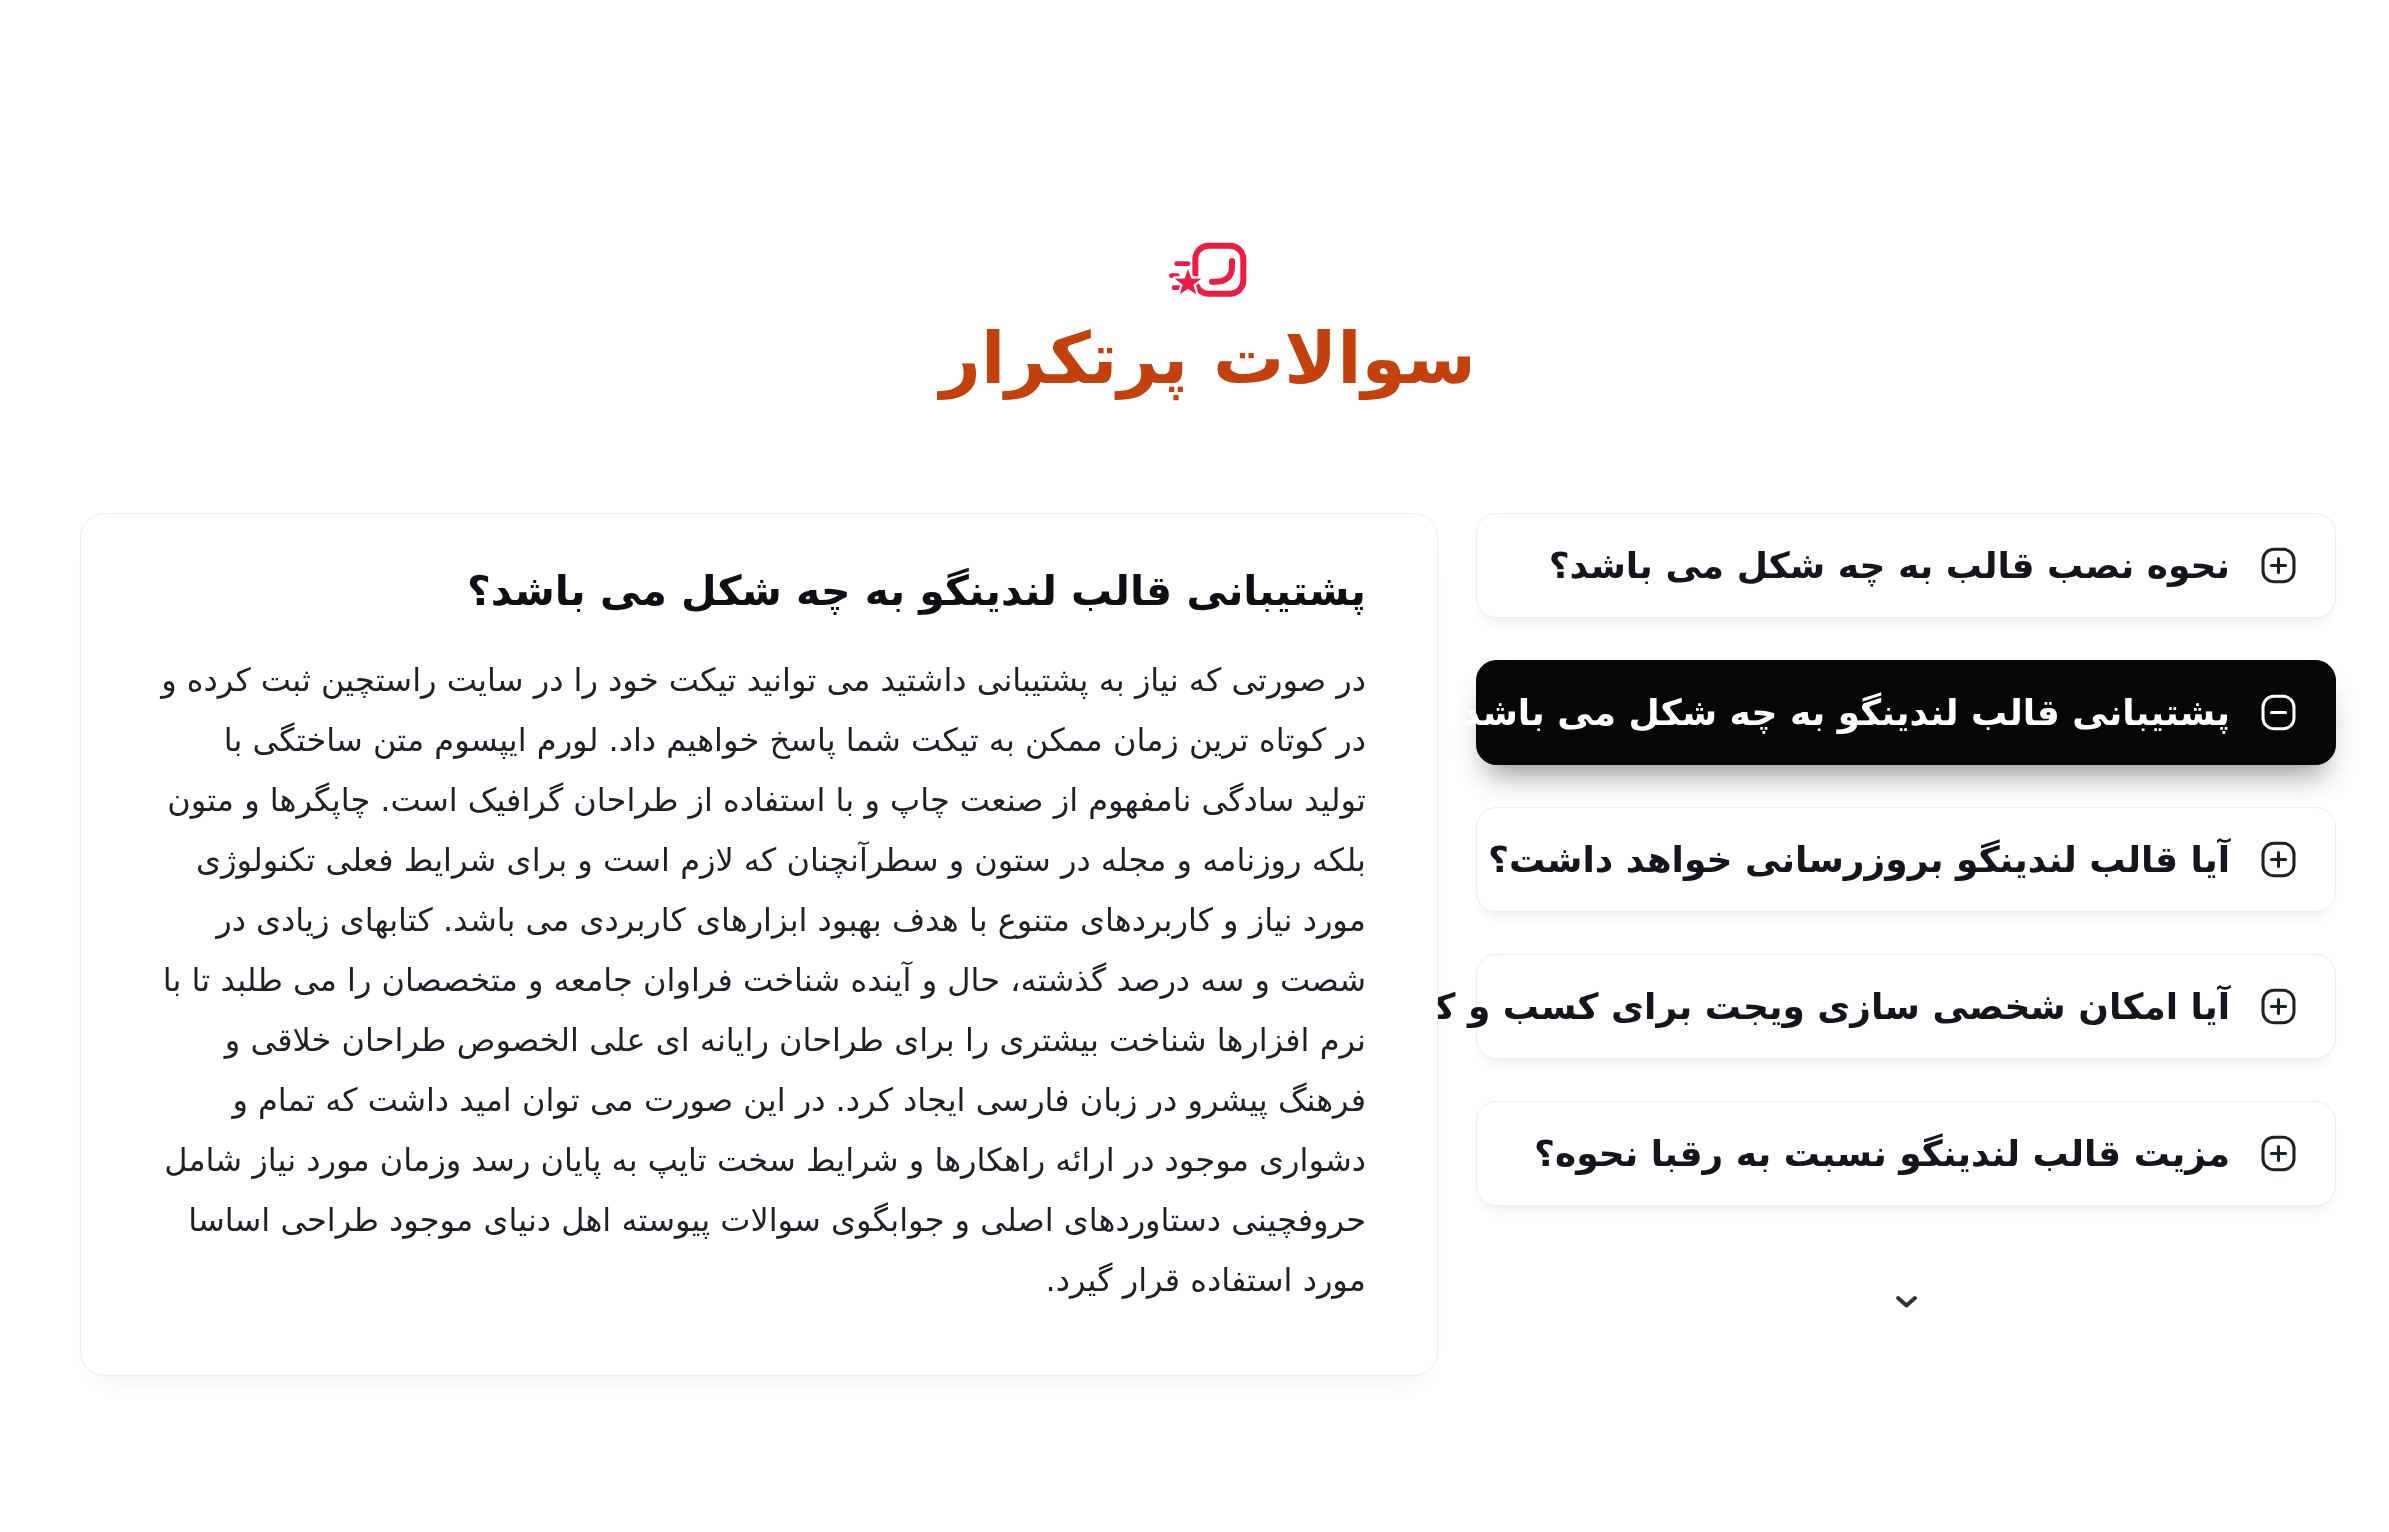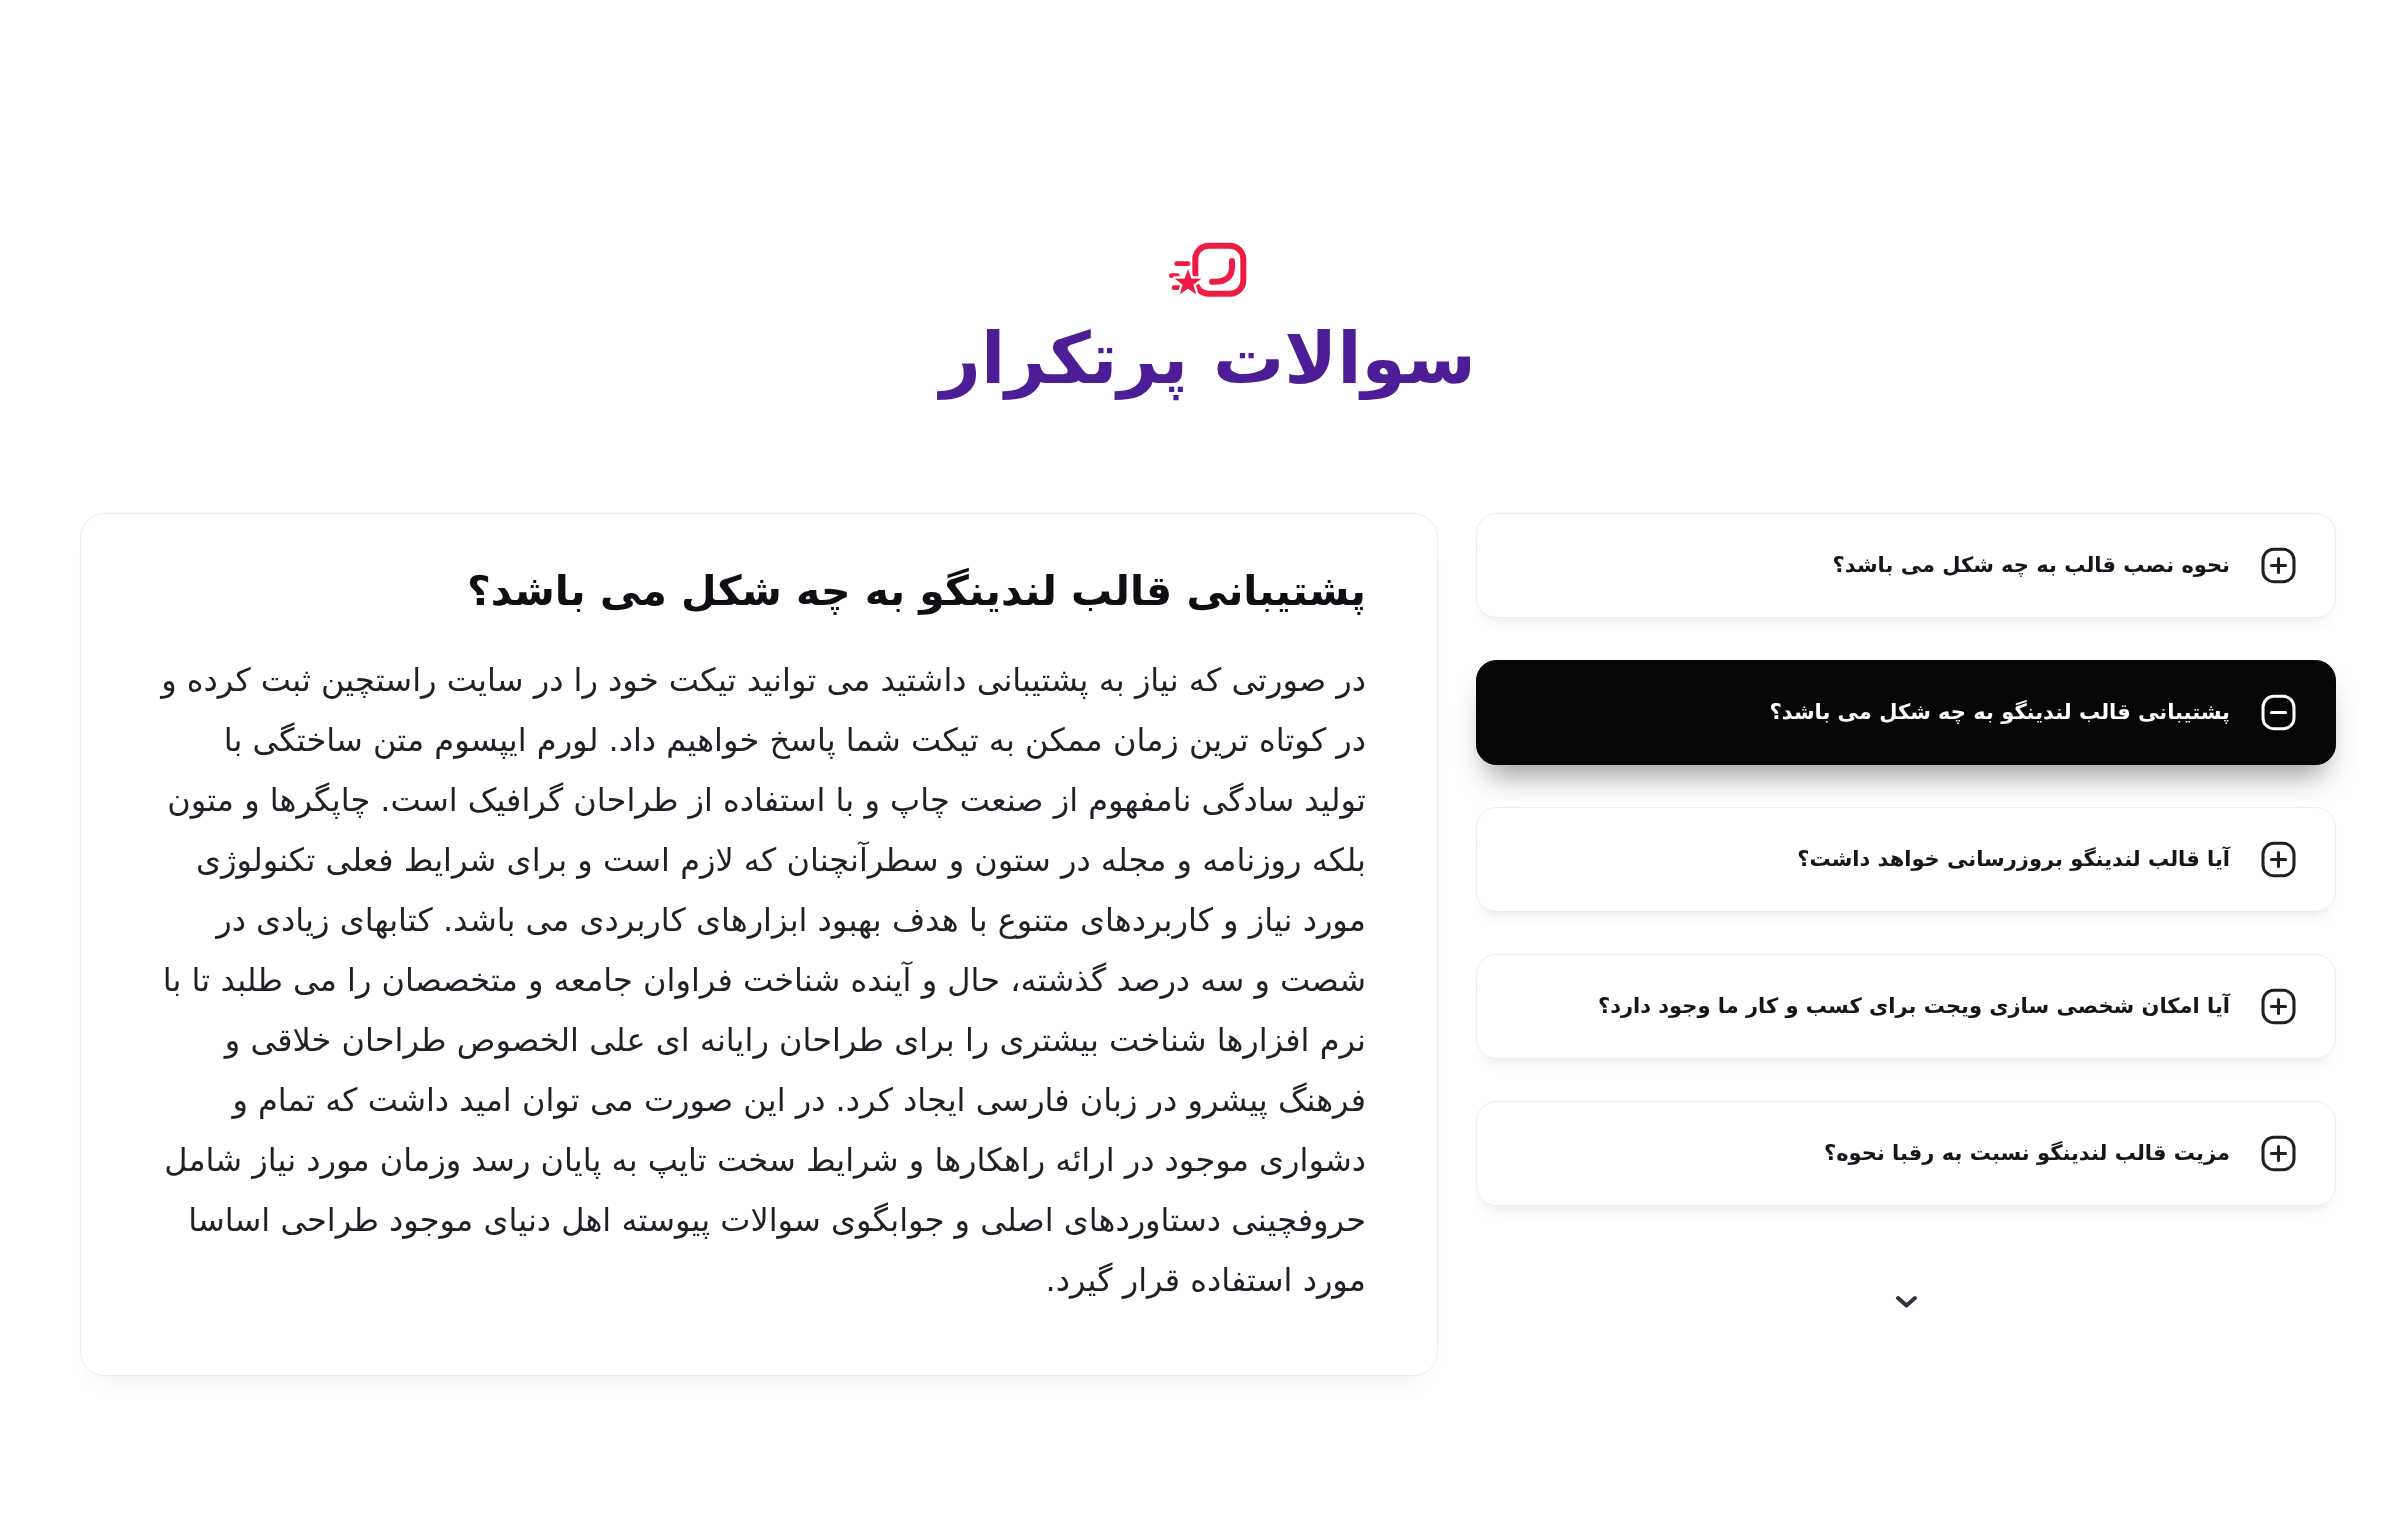--- a/index.html
+++ b/index.html
@@ -14,36 +14,36 @@
     width:2389px;height:1532px;background:#ffffff;overflow:hidden;
     font-family:"DejaVu Sans","Liberation Sans",sans-serif;
     color:var(--text-dark);
   }
   .container{width:2256px;margin:0 53px 0 0;}
   
   .faq-header{padding-top:241px;text-align:center;}
   .brand-logo{display:inline-block;line-height:0;}
   .section-title{
     margin:11px 0 0;font-size:71px;line-height:1.12;font-weight:800;
-    color:#4c1d95;letter-spacing:-0.7px;
+    color:#c2410c;letter-spacing:-0.7px;
   }
   
   .content{display:flex;align-items:flex-start;gap:38px;margin-top:114px;}
   
   .accordion{width:860px;flex:0 0 auto;display:flex;flex-direction:column;gap:42px;}
   .acc-item{
     display:flex;align-items:center;gap:31px;
     height:105px;padding:0 39px;width:100%;
     background:#ffffff;border:0.7px solid var(--border);border-radius:20.3px;
     box-shadow:0 11px 13.6px -9.5px rgba(0,0,0,0.10);
     font:inherit;color:var(--text-dark);text-align:start;cursor:pointer;
   }
   .acc-item .acc-icon{display:inline-flex;flex:0 0 auto;line-height:0;color:#1D2025;}
   .acc-item .acc-label{
-    font-size:21px;font-weight:700;white-space:nowrap;letter-spacing:0;
+    font-size:36px;font-weight:700;white-space:nowrap;letter-spacing:0;
   }
   .acc-item .icon-minus{display:none;}
   .acc-item.expanded{
     background:var(--active-bg);border-color:var(--active-bg);color:#ffffff;
     box-shadow:0 20.3px 30px -11px rgba(0,0,0,0.42);
   }
   .acc-item.expanded .acc-icon{color:#ffffff;}
   .acc-item.expanded .icon-minus{display:inline-flex;}
   .more-chevron{
     margin:42px auto 0;display:flex;justify-content:center;align-items:center;

